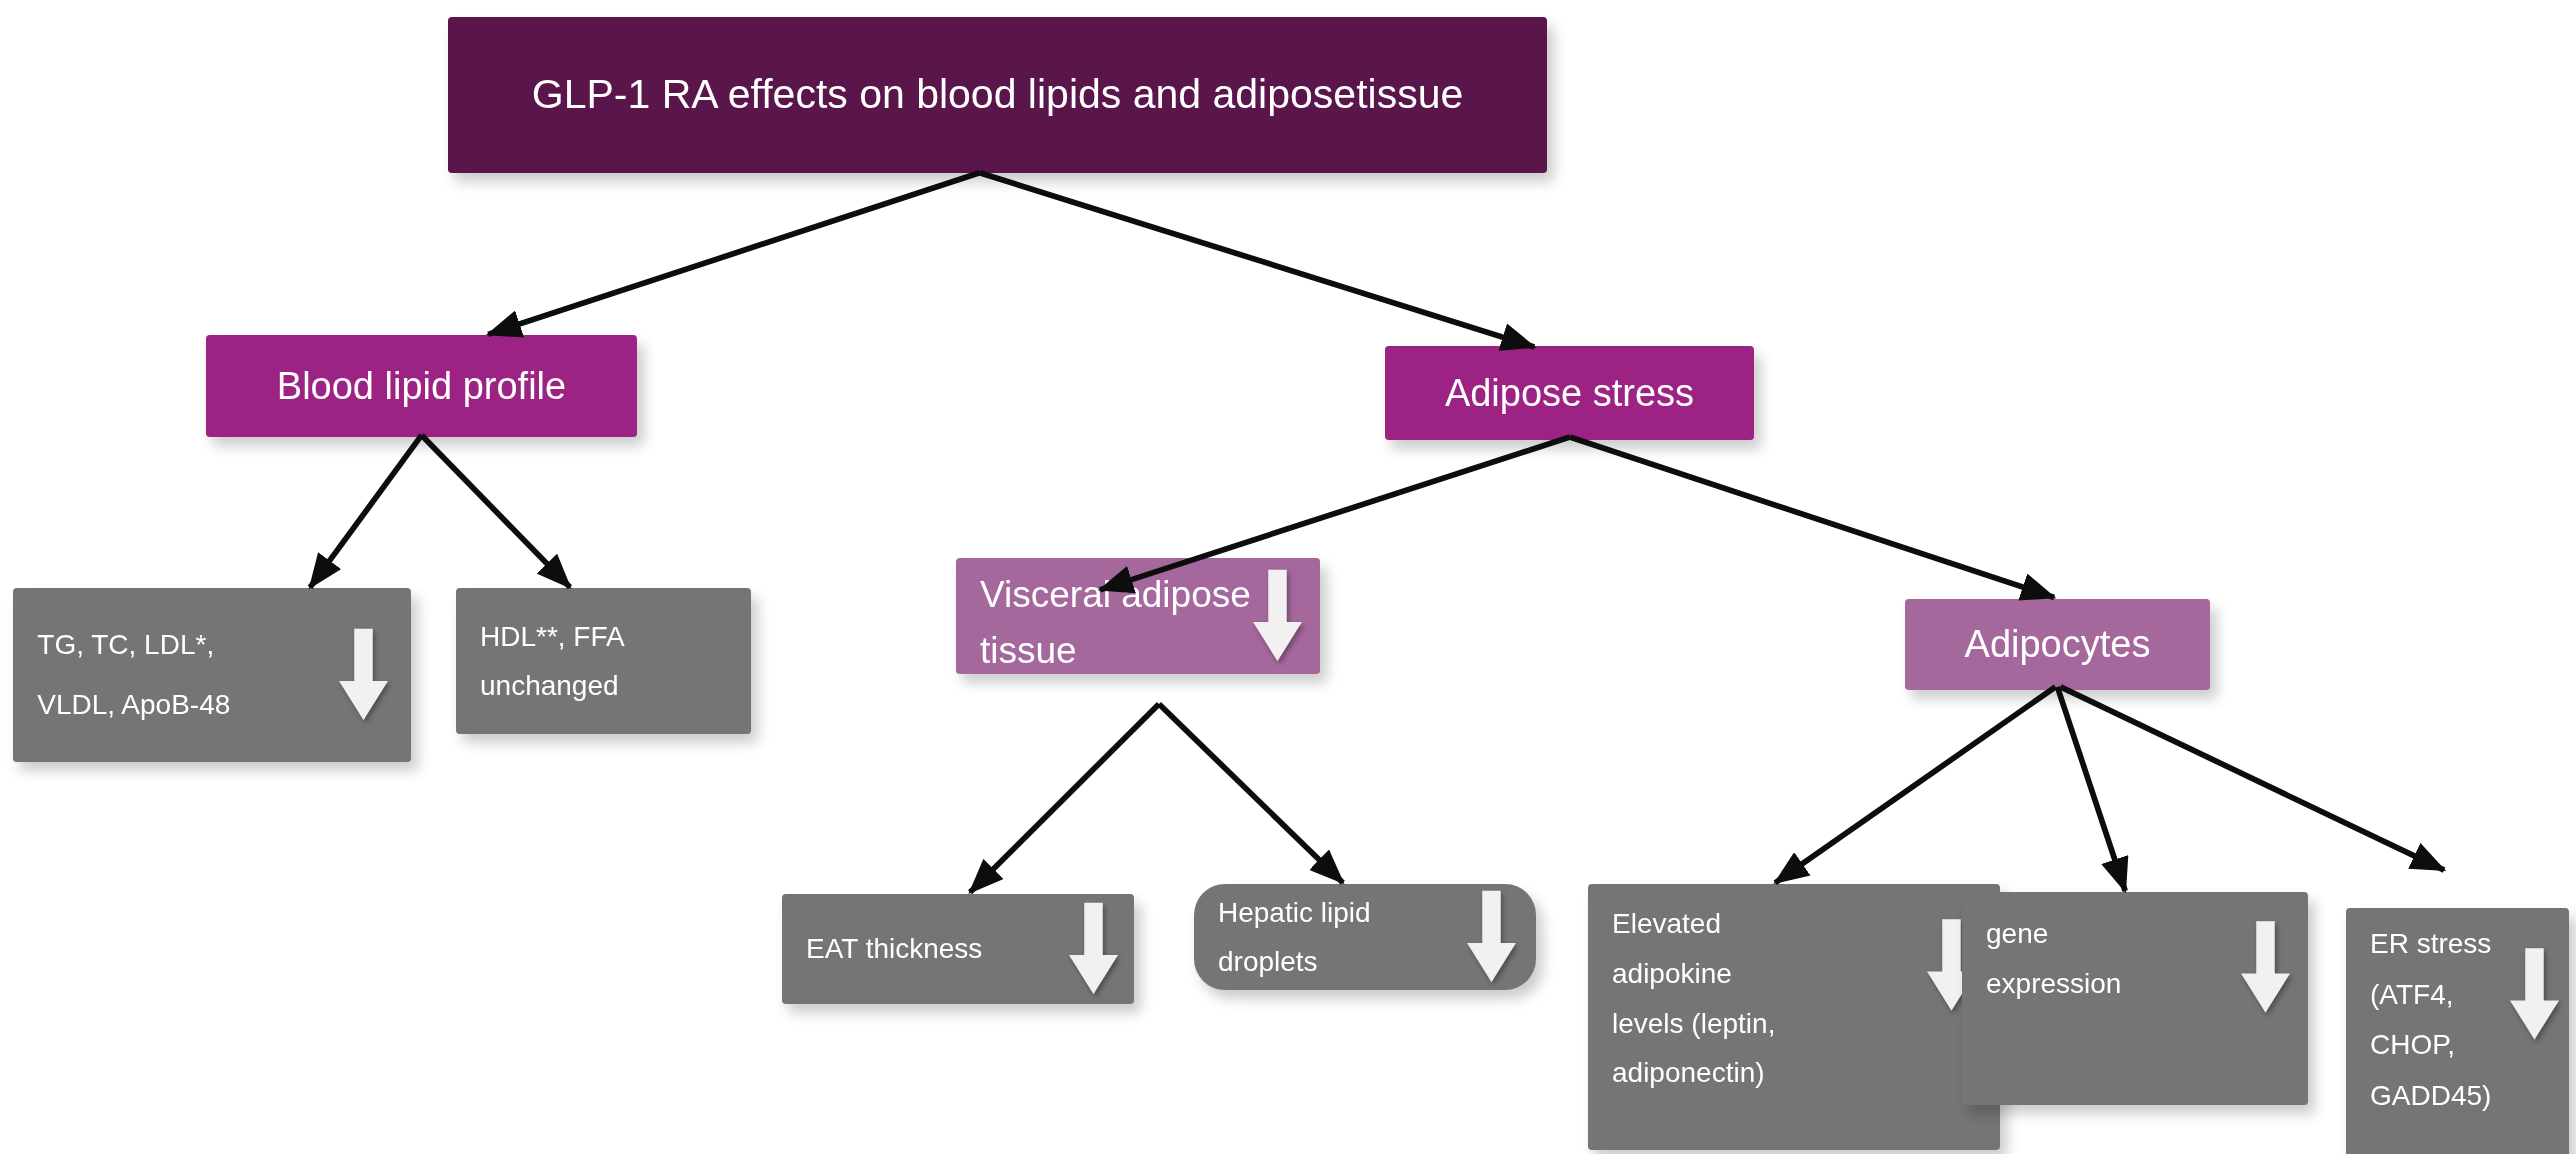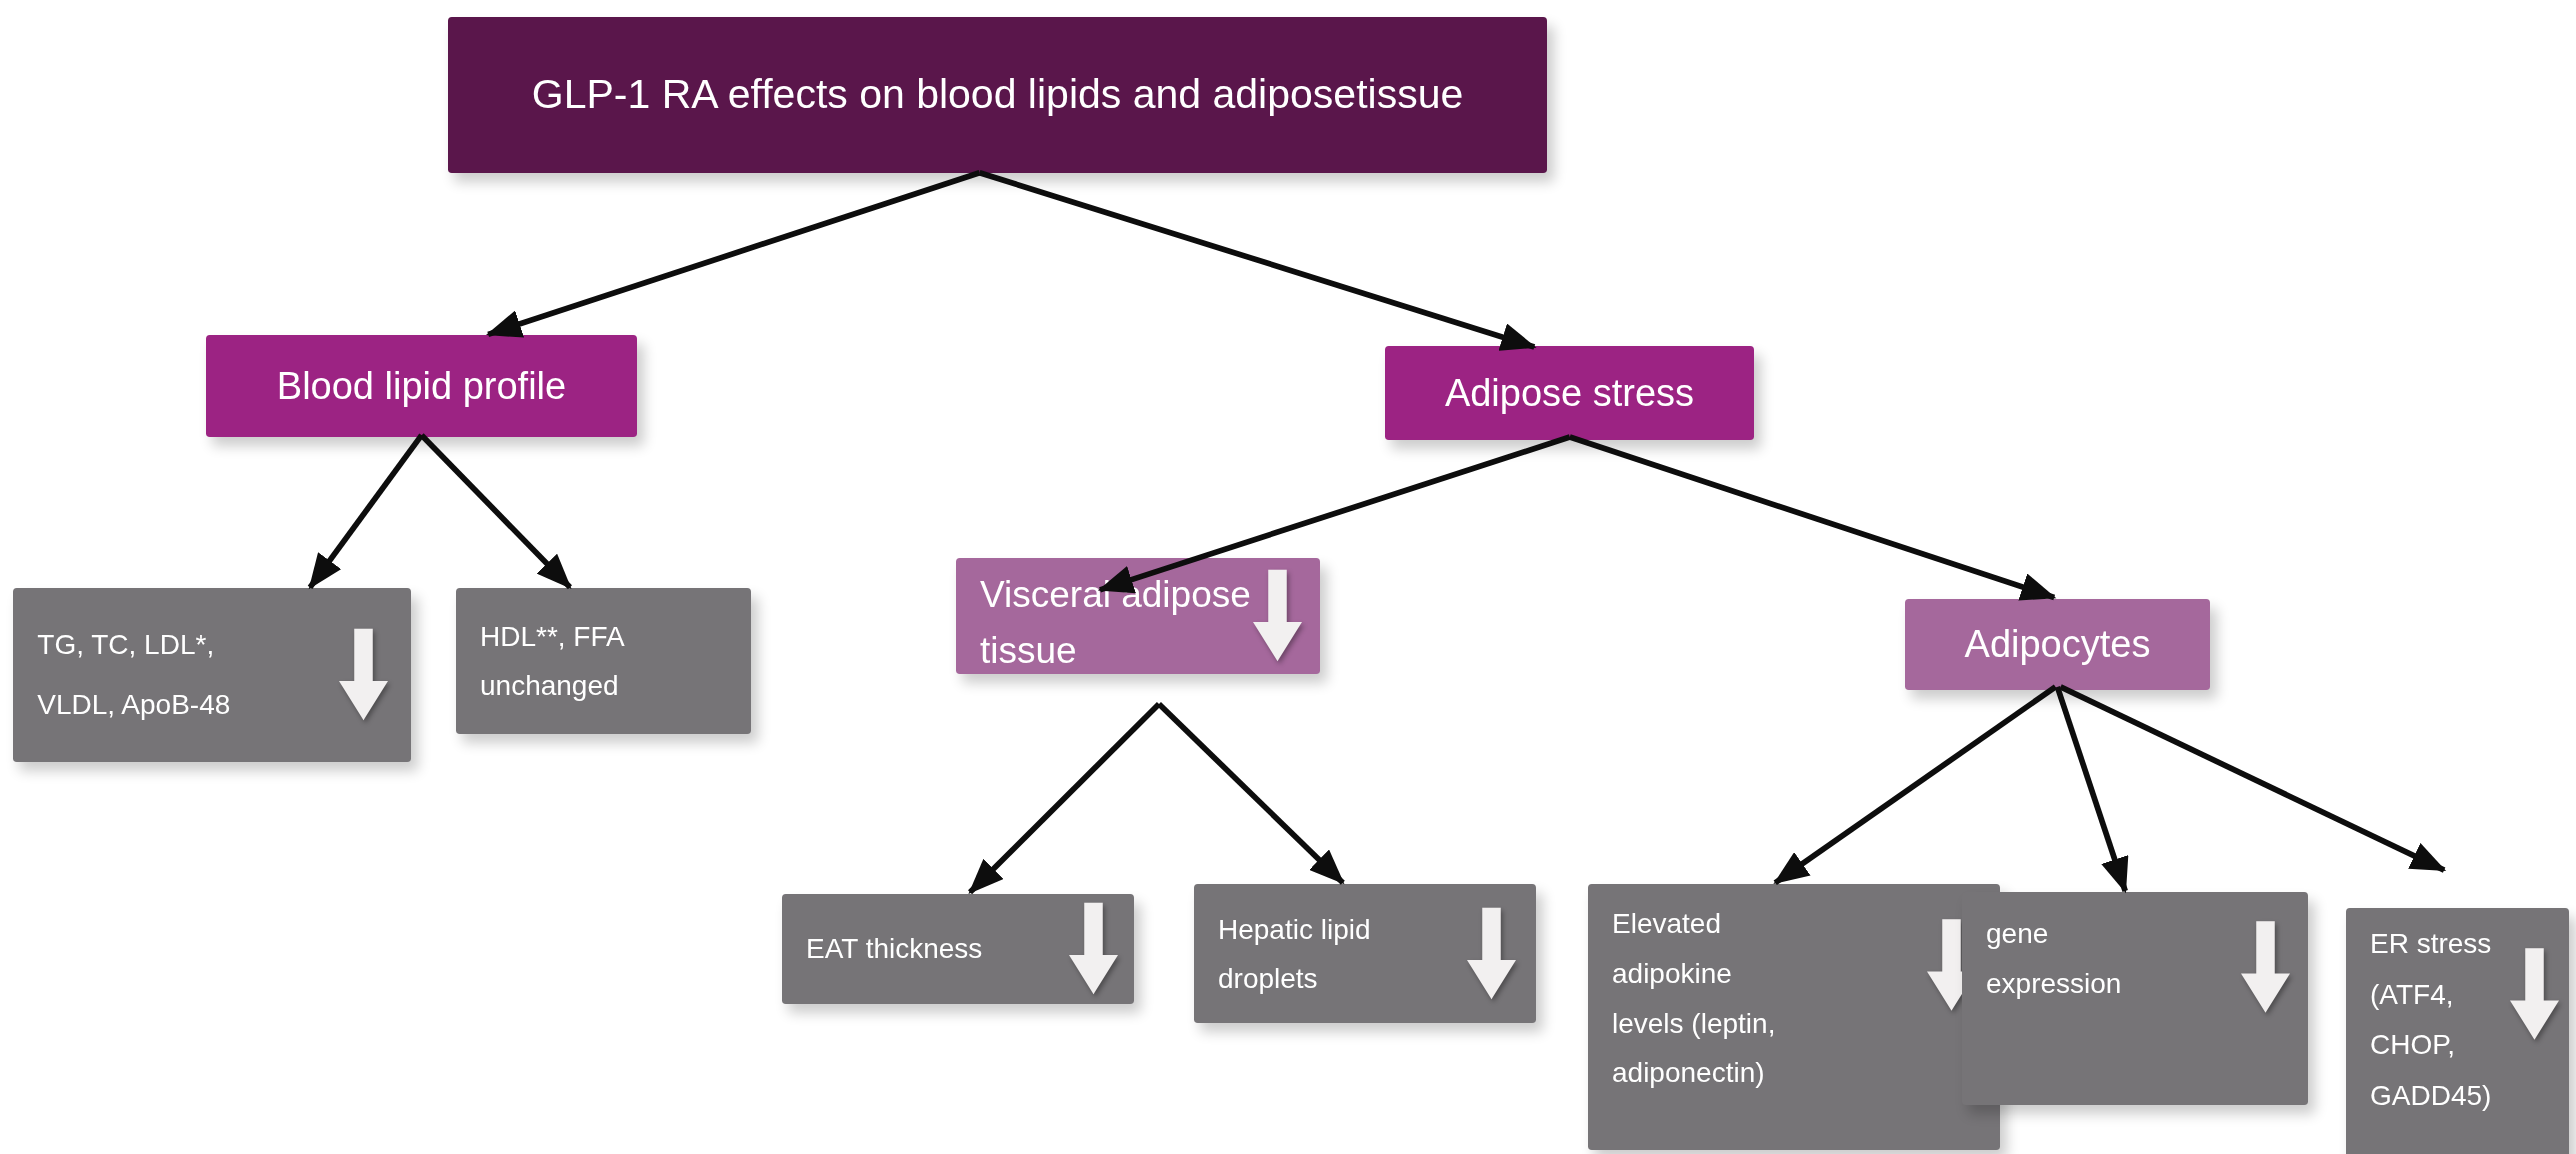--- a/index.html
+++ b/index.html
@@ -57,21 +57,21 @@
 
   
   #n-title        { left: 448px;  top: 16.5px;   width: 1099px; height: 156px; font-size: 41px; line-height: 1.58; }
   #n-blp          { left: 206px;  top: 335px;  width: 431px;  height: 102px; font-size: 38px; }
   #n-at           { left: 1385px; top: 346px;  width: 369px;  height: 94px; font-size: 38px; }
   #n-tg           { left: 13.3px;   top: 588px;  width: 398px;  height: 174px; line-height: 2.15; }
   #n-hdl          { left: 456px;  top: 588px;  width: 295px;  height: 146px; line-height: 1.75; }
   #n-vat          { left: 956px; top: 558px;  width: 364px;  height: 116px; font-size: 37px; line-height: 1.5; padding-top: 9px; }
   #n-adipocytes   { left: 1905px; top: 599px;  width: 305px;  height: 91px; font-size: 38px; }
   #n-eat          { left: 782px; top: 894px; width: 352px;  height: 110px; }
-  #n-hepatic      { left: 1194px; top: 884px; width: 342px;  height: 139px; line-height: 1.75; }
+  #n-hepatic      { left: 1194px; top: 884px; width: 342px;  height: 106px; line-height: 1.75; border-radius: 31px; }
   #n-elevated     { left: 1588px; top: 884px; width: 412px;  height: 266px; line-height: 1.78; padding-top: 15px; }
   #n-inflammatory { left: 1962px; top: 892px; width: 346px;  height: 213px; line-height: 1.8;  padding-top: 16.5px; }
   #n-er           { left: 2346px; top: 908px; width: 223px;  height: 268px; line-height: 1.8;  padding-top: 11.4px; }
 
   
   .down-arrow {
     position: absolute;
     width: 49px; height: 109px;
     fill: #F2F0F0;
     filter: drop-shadow(2.5px 3.2px 2.5px rgba(0,0,0,0.35));

